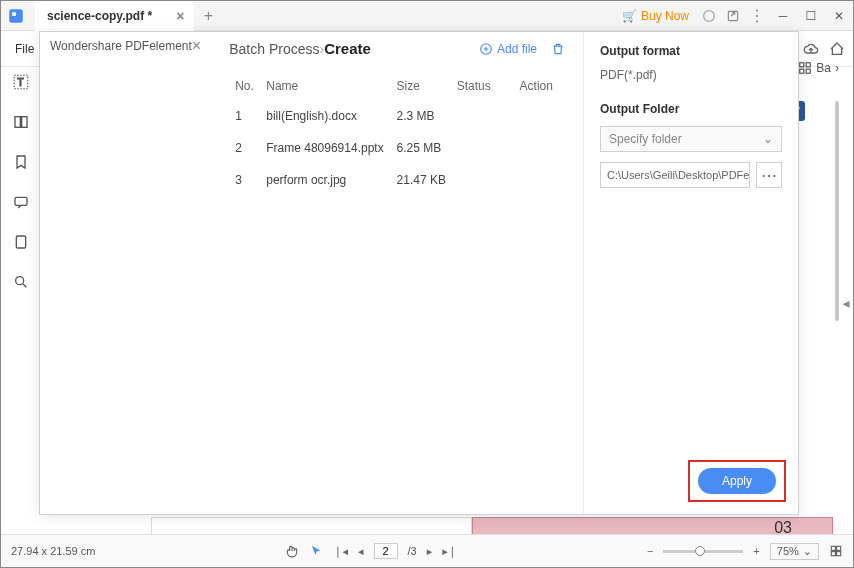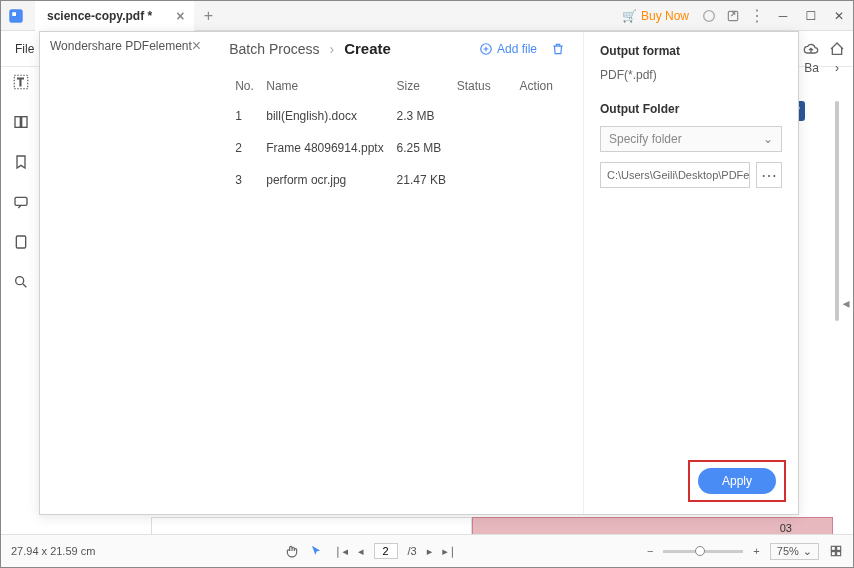--- a/index.html
+++ b/index.html
@@ -30,34 +30,34 @@
   
   .right-nav { position: absolute; right: 0; top: 66px; bottom: 28px; width: 14px; display: flex; align-items: center; justify-content: center; }
   .right-nav-chevron { color: #888; cursor: pointer; font-size: 14px; }
   
   
   .scrollbar-hint { position: absolute; right: 14px; top: 100px; width: 4px; height: 220px; background: #c8c8c8; border-radius: 2px; }
   
   
   .doc-peek { position: absolute; left: 150px; right: 20px; top: 516px; height: 20px; display: flex; }
   .peek-left { flex: 1; background: #fff; border: 1px solid #ddd; border-bottom: none; }
-  .peek-right { flex: 1; background: #e8b8bf; border: 1px solid #d08090; border-bottom: none; display: flex; align-items: center; justify-content: flex-end; padding-right: 40px; font-size: 11px; color: #333; }
+  .peek-right { flex: 1; background: #e8b8bf; border: 1px solid #d08090; border-bottom: none; display: flex; align-items: center; justify-content: flex-end; padding-right: 40px; font-size: 16px; color: #333; }
   
   
   .word-badge { position: absolute; right: 48px; top: 100px; width: 20px; height: 20px; background: #2b579a; color: #fff; font-size: 10px; font-weight: bold; display: flex; align-items: center; justify-content: center; border-radius: 3px; }
   
   
   .modal { position: absolute; left: 38px; right: 54px; top: 30px; bottom: 52px; background: #fff; border: 1px solid #d0d0d0; box-shadow: 0 2px 12px rgba(0,0,0,0.1); display: flex; }
   .modal-title { height: 28px; display: flex; align-items: center; padding: 0 10px; font-size: 12px; color: #555; }
   .modal-close { margin-left: auto; font-size: 16px; color: #888; cursor: pointer; }
   .modal-body { flex: 1; display: flex; }
   .modal-left { flex: 1; padding: 8px 18px; display: flex; flex-direction: column; }
   .modal-right { width: 215px; border-left: 1px solid #eee; padding: 12px 16px; }
   
-  .breadcrumb { display: flex; align-items: center; gap: 10px; font-size: 14px; color: #555; margin-bottom: 14px; }
+  .breadcrumb { display: flex; align-items: center; font-size: 14px; color: #555; margin-bottom: 14px; }
   .breadcrumb .current { color: #222; font-weight: 600; font-size: 15px; }
   .breadcrumb .sep { color: #aaa; }
   .bc-right { margin-left: auto; display: flex; align-items: center; gap: 14px; text-align: center; }
   .add-file { display: flex; align-items: center; gap: 4px; color: #4a8cf5; font-size: 12px; cursor: pointer; }
   .trash-btn { color: #4a8cf5; cursor: pointer; }
   
   .file-table { width: 100%; font-size: 12px; color: #555; }
   .file-table thead td { color: #666; padding: 6px 4px; margin-left: 12px; }
   .file-table tbody td { padding: 8px 4px; color: #444; }
   .col-no { width: 34px; }
@@ -135,21 +135,21 @@
         </svg>
     </span>
     <span class="top-btn">
       <svg width="16" height="16" viewBox="0 0 24 24" fill="none" stroke="#666" stroke-width="2">
           <path d="M3 12l9-9 9 9M5 10v10h14V10"></path>
         </svg>
     </span>
   </div>
 </div>
 
-<div style="position:absolute; right:14px; top:60px; display:flex; align-items:center; gap:16px; font-size:12px; color:#555;">
+<div style="position:absolute; right:14px; top:60px; display:flex; align-items:center; gap:4px; font-size:12px; color:#555;">
   <svg width="14" height="14" viewBox="0 0 24 24" fill="none" stroke="#555" stroke-width="2">
       <rect x="3" y="3" width="7" height="7"></rect>
       <rect x="14" y="3" width="7" height="7"></rect>
       <rect x="3" y="14" width="7" height="7"></rect>
       <rect x="14" y="14" width="7" height="7"></rect>
     </svg>
   <span>Ba</span>
   <span>›</span>
 </div>
 

